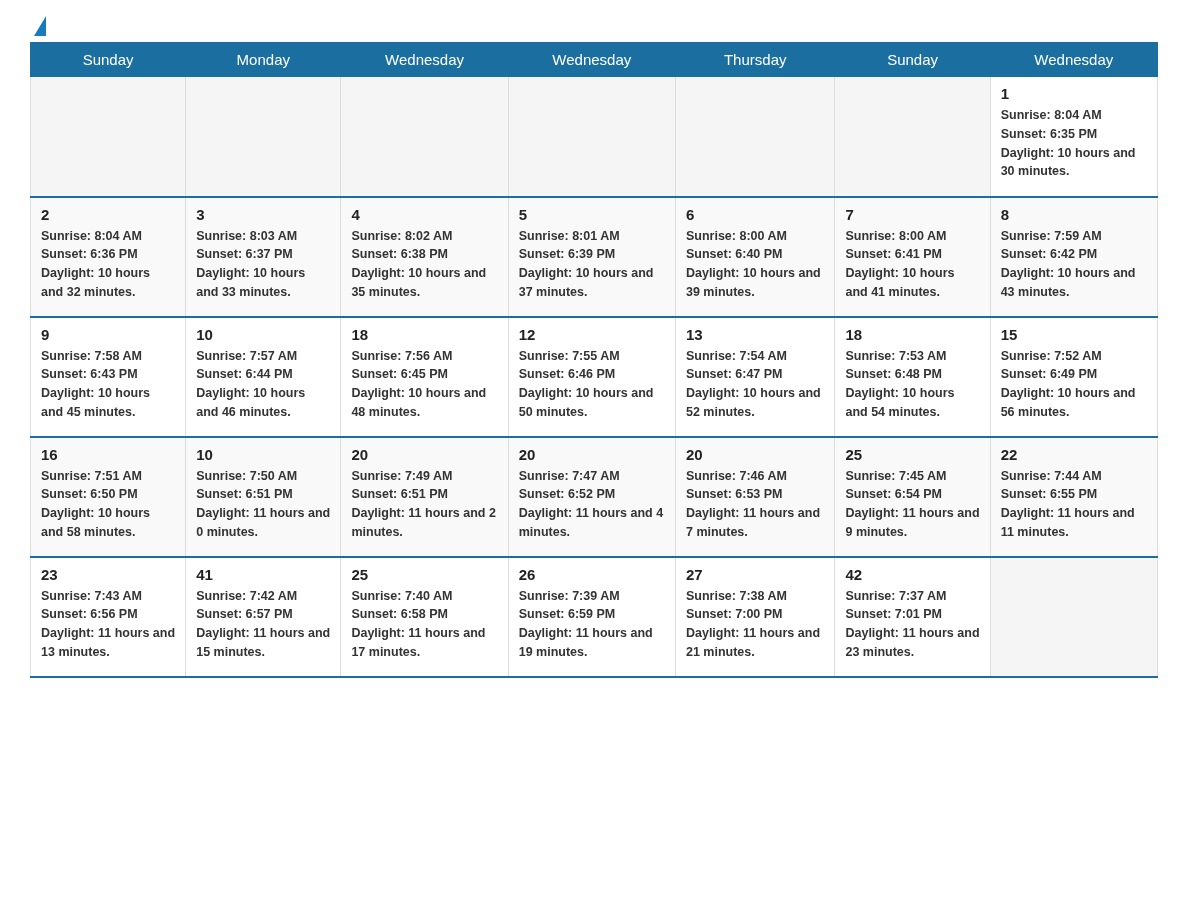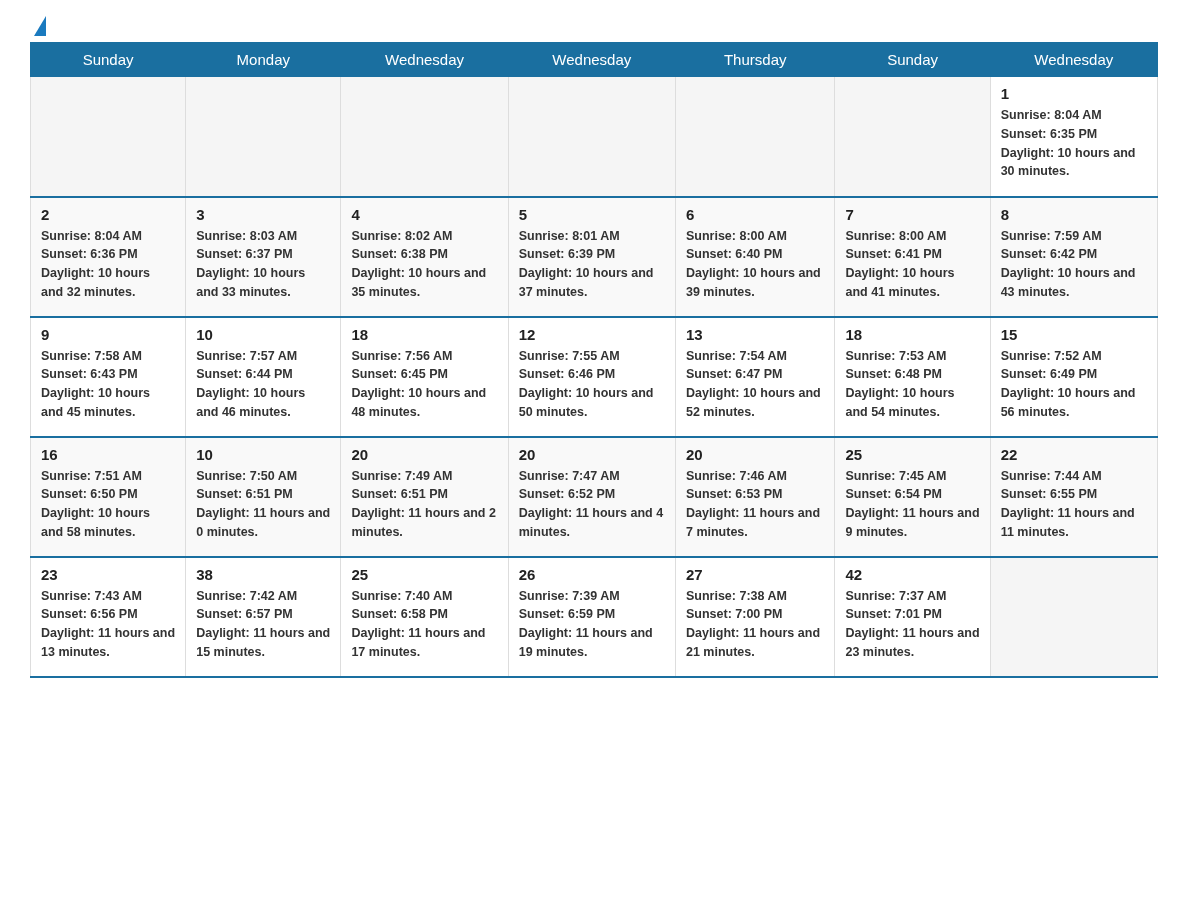--- a/index.html
+++ b/index.html
@@ -239,21 +239,21 @@
           <span class="day-number">22</span>
           <div class="day-info">Sunrise: 7:44 AM<br>Sunset: 6:55 PM<br>Daylight: 11 hours and 11 minutes.</div>
         </td>
       </tr>
       <tr>
         <td>
           <span class="day-number">23</span>
           <div class="day-info">Sunrise: 7:43 AM<br>Sunset: 6:56 PM<br>Daylight: 11 hours and 13 minutes.</div>
         </td>
         <td>
-          <span class="day-number">38</span>
+          <span class="day-number">41</span>
           <div class="day-info">Sunrise: 7:42 AM<br>Sunset: 6:57 PM<br>Daylight: 11 hours and 15 minutes.</div>
         </td>
         <td>
           <span class="day-number">25</span>
           <div class="day-info">Sunrise: 7:40 AM<br>Sunset: 6:58 PM<br>Daylight: 11 hours and 17 minutes.</div>
         </td>
         <td>
           <span class="day-number">26</span>
           <div class="day-info">Sunrise: 7:39 AM<br>Sunset: 6:59 PM<br>Daylight: 11 hours and 19 minutes.</div>
         </td>

